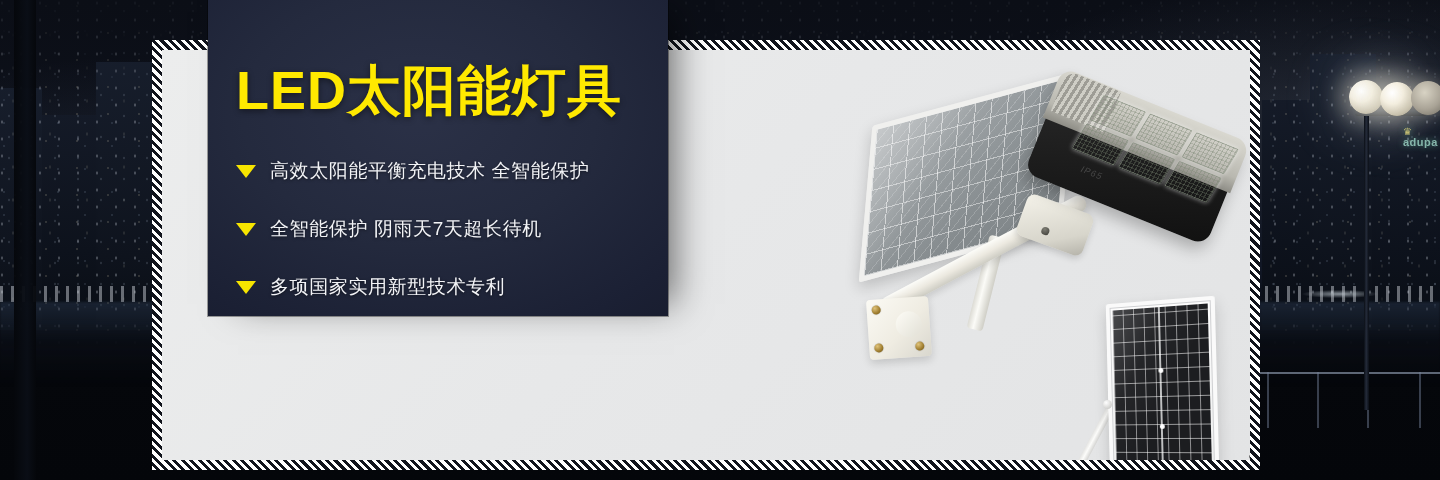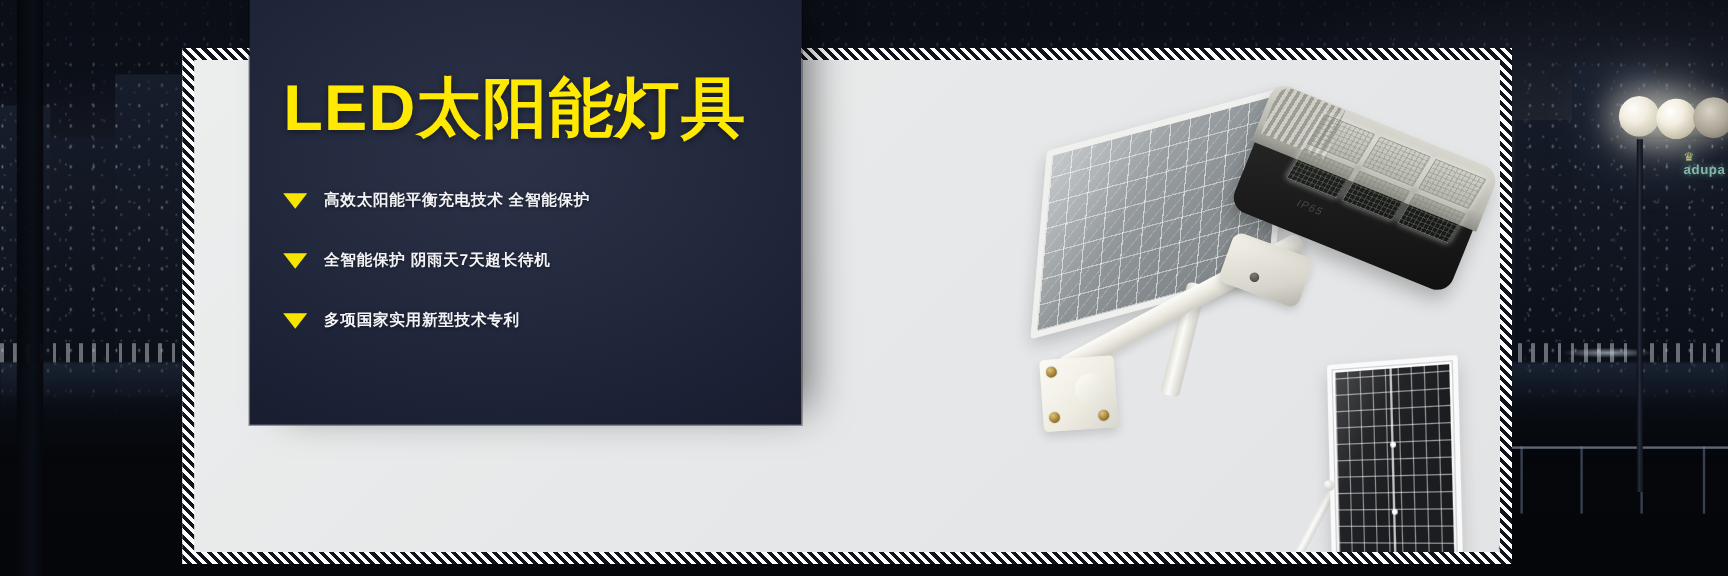--- a/index.html
+++ b/index.html
@@ -157,21 +157,21 @@
     position: absolute;
     left: 0; top: 0; right: 0; bottom: 0;
     background: linear-gradient(135deg, #eceded 0%, #e7e8e9 48%, #e3e4e5 100%);
     overflow: hidden;
   }
 
   
   .copy-panel {
     position: absolute;
     left: 208px; top: 0;
-    width: 460px; height: 354px;
+    width: 460px; height: 316px;
     background:
       radial-gradient(ellipse 420px 300px at 46% 36%, #2b3147 0%, #242a3e 42%, #1b2034 78%, #171b2c 100%);
     box-shadow: 0 0 0 1px rgba(0,0,0,.35), 18px 0 34px -12px rgba(0,0,0,.55);
     z-index: 5;
   }
 
   .headline {
     position: absolute;
     left: 28px; top: 62px;
     font-size: 54px; line-height: 1.05;
@@ -189,22 +189,22 @@
   .bullet:last-child { margin-bottom: 0; }
   .tri {
     flex: 0 0 auto;
     width: 0; height: 0;
     margin-right: 14px;
     border-left: 10px solid transparent;
     border-right: 10px solid transparent;
     border-top: 13px solid #f7e500;
   }
   .bullet-text {
-    font-size: 13px; letter-spacing: .6px;
-    color: #f2f3f6; font-weight: 700;
+    font-size: 19px; letter-spacing: .6px;
+    color: #f2f3f6; font-weight: 400;
     white-space: nowrap;
     text-shadow: 0 1px 3px rgba(0,0,0,.5);
   }
 
   
 
   
   .street-light { position: absolute; left: 690px; top: 45px; width: 380px; height: 300px; z-index: 3; }
 
   .sl-panel {

